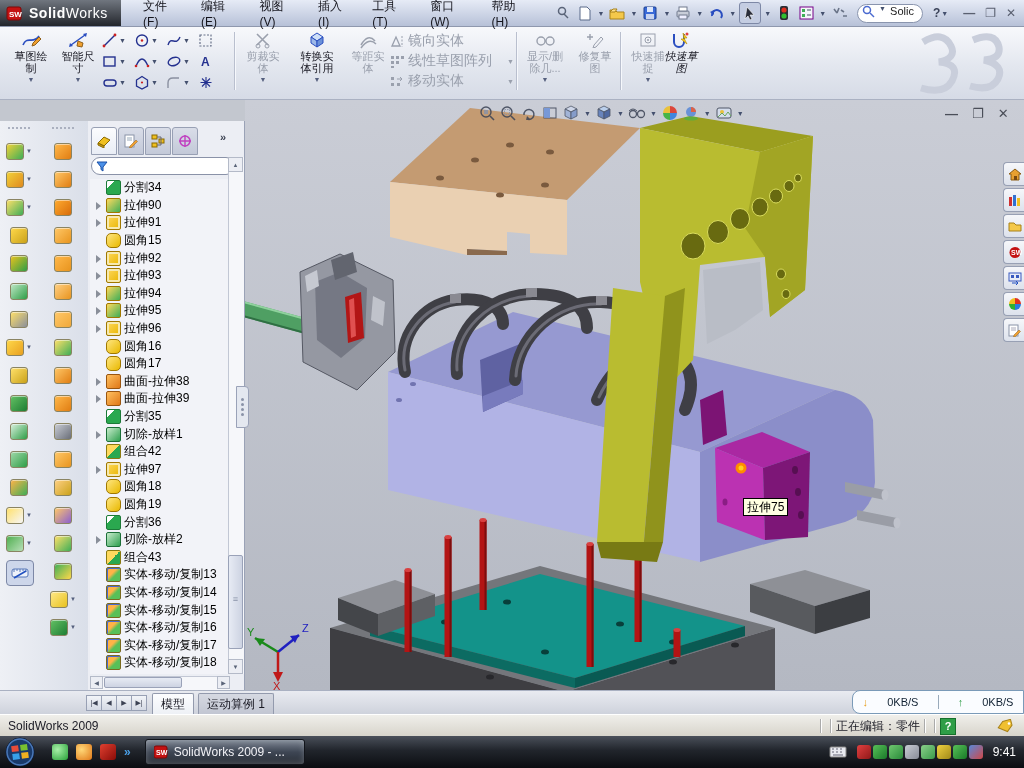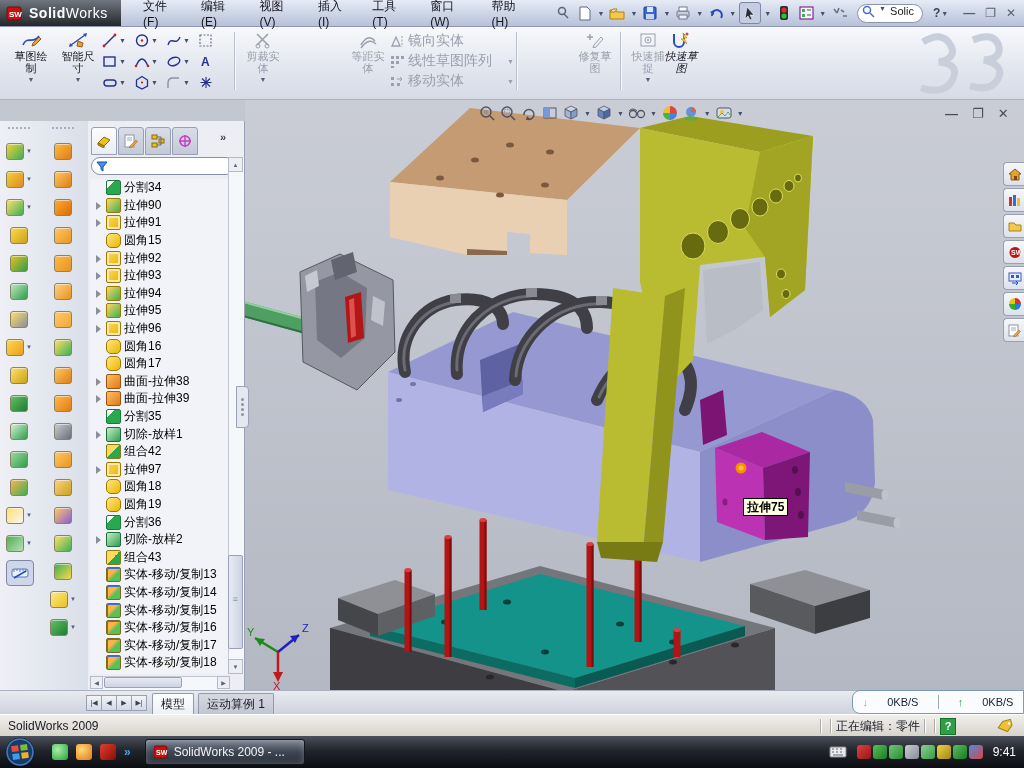--- a/index.html
+++ b/index.html
@@ -75,21 +75,21 @@
   #vthumb::after{content:"≡";display:block;text-align:center;color:#8a93a8;font-size:9px;margin-top:38px;}
   #htrack{position:absolute;left:2px;top:555px;width:140px;height:13px;background:#f6f7fa;border-top:1px solid #c2c7d4;}
   #hthumb{position:absolute;left:16px;top:556px;width:78px;height:11px;background:linear-gradient(#e7ebf4,#cdd3e2);border:1px solid #9aa2b8;border-radius:2px;box-sizing:border-box;}
   
   #viewport{left:245px;top:100px;width:779px;height:590px;background:linear-gradient(#cacdd6,#b4b8c2);z-index:1;overflow:hidden;}
   #headsup{position:absolute;left:233px;top:4px;display:flex;align-items:center;gap:3px;z-index:3;}
   .huic{width:18px;height:18px;display:flex;align-items:center;justify-content:center;opacity:.85;}
   #docbtns{position:absolute;left:700px;top:6px;display:flex;gap:14px;color:#4a4e58;font-weight:bold;font-size:13px;z-index:3;}
   #taskpane{position:absolute;left:758px;top:62px;width:21px;display:flex;flex-direction:column;gap:2px;z-index:3;}
   .tpane{width:21px;height:22px;background:linear-gradient(#f6f7fa,#dde2ec);border:1px solid #98a0b4;border-right:none;border-radius:4px 0 0 4px;display:flex;align-items:center;justify-content:center;}
-  #tooltip{position:absolute;left:498px;top:398px;background:#ffffe1;border:1px solid #000;font-size:12px;padding:0 3px;line-height:16px;z-index:4;color:#000;font-weight:bold;}
+  #tooltip{position:absolute;left:498px;top:398px;background:#ffffe1;border:1px solid #000;font-size:12px;padding:0 3px;line-height:16px;z-index:4;color:#000;}
   
   #net{left:852px;top:690px;width:170px;height:22px;background:#fafcff;border:1px solid #7a9ab8;border-radius:8px 0 0 8px;display:flex;align-items:center;justify-content:space-around;z-index:8;font-size:11px;color:#123;}
   #net .dn{color:#e8a020;font-weight:bold;} #net .up{color:#2f9e47;font-weight:bold;}
   #net .bar{width:1px;height:14px;background:#9ab;}
   
   #modeltabs{left:0;top:690px;width:1024px;height:24px;background:linear-gradient(#e9ebf1,#cdd1db);border-top:1px solid #aab1c2;z-index:2;}
   .nav{position:absolute;top:4px;width:14px;height:14px;background:linear-gradient(#f2f4f8,#d4d9e4);border:1px solid #98a0b4;font-size:7px;color:#3c4254;display:flex;align-items:center;justify-content:center;}
   .mtab{position:absolute;top:2px;height:21px;box-sizing:border-box;border:1px solid #939aad;border-bottom:none;background:linear-gradient(#d6d9e2,#c2c6d2);display:flex;align-items:center;justify-content:flex-start;font-size:12px;padding:0 8px;border-radius:2px 2px 0 0;}
   .mtab.active{background:linear-gradient(#fcfdff,#eef1f6);}
   
@@ -331,20 +331,32 @@
     <div class="rbtn dis" style="left:238px;width:50px;">
       <span class="ric">
           <svg width="18" height="18">
             <path d="M3,3 L14,14 M14,3 L3,14" stroke="#9aa0ad" stroke-width="1.6"></path>
             <circle cx="4" cy="15" r="2" fill="none" stroke="#9aa0ad"></circle>
             <circle cx="13" cy="15" r="2" fill="none" stroke="#9aa0ad"></circle>
           </svg>
         </span>
       <span class="l">剪裁实</span>
         <span class="l">体</span>
+      <span class="rdd">▼</span>
+    </div>
+    <div class="rbtn" style="left:290px;width:54px;">
+      <span class="ric">
+          <svg width="20" height="18">
+            <polygon points="4,6 10,2 16,6 10,10" fill="#cfe0f8" stroke="#2a4ec0"></polygon>
+            <polygon points="4,6 10,10 10,16 4,12" fill="#9cb8e8" stroke="#2a4ec0"></polygon>
+            <polygon points="16,6 10,10 10,16 16,12" fill="#6a90d8" stroke="#2a4ec0"></polygon>
+          </svg>
+        </span>
+      <span class="l">转换实</span>
+        <span class="l">体引用</span>
       <span class="rdd">▼</span>
     </div>
     <div class="rbtn dis" style="left:346px;width:44px;">
       <span class="ric">
           <svg width="20" height="18">
             <path d="M3,14 Q10,2 17,10 M3,17 Q11,6 18,13" fill="none" stroke="#9aa0ad" stroke-width="1.5"></path>
           </svg>
         </span>
       <span class="l">等距实</span>
         <span class="l">体</span>
@@ -381,20 +393,32 @@
             </g>
             <path d="M7,4 h5 m-2,-2 l2,2 -2,2" stroke="#9aa0ad" fill="none"></path>
           </svg>
         <span class="l">移动实体</span>
         <span class="rdd">▼</span>
       </div>
     </div>
 
     <div class="rsep" style="left:516px;"></div>
 
+    <div class="rbtn dis" style="left:520px;width:50px;">
+      <span class="ric">
+          <svg width="20" height="16">
+            <circle cx="6" cy="9" r="4" fill="none" stroke="#9aa0ad" stroke-width="1.4"></circle>
+            <circle cx="15" cy="9" r="4" fill="none" stroke="#9aa0ad" stroke-width="1.4"></circle>
+            <path d="M10,9 h1" stroke="#9aa0ad" stroke-width="1.4"></path>
+          </svg>
+        </span>
+      <span class="l">显示/删</span>
+        <span class="l">除几...</span>
+      <span class="rdd">▼</span>
+    </div>
     <div class="rbtn dis" style="left:572px;width:46px;">
       <span class="ric">
           <svg width="18" height="16">
             <path d="M4,2 v6 M1,5 h6" stroke="#9aa0ad" stroke-width="1.4"></path>
             <path d="M8,13 l7,-8 2,2 -7,8 -3,1 z" fill="none" stroke="#9aa0ad"></path>
           </svg>
         </span>
       <span class="l">修复草</span>
         <span class="l">图</span>
     </div>

